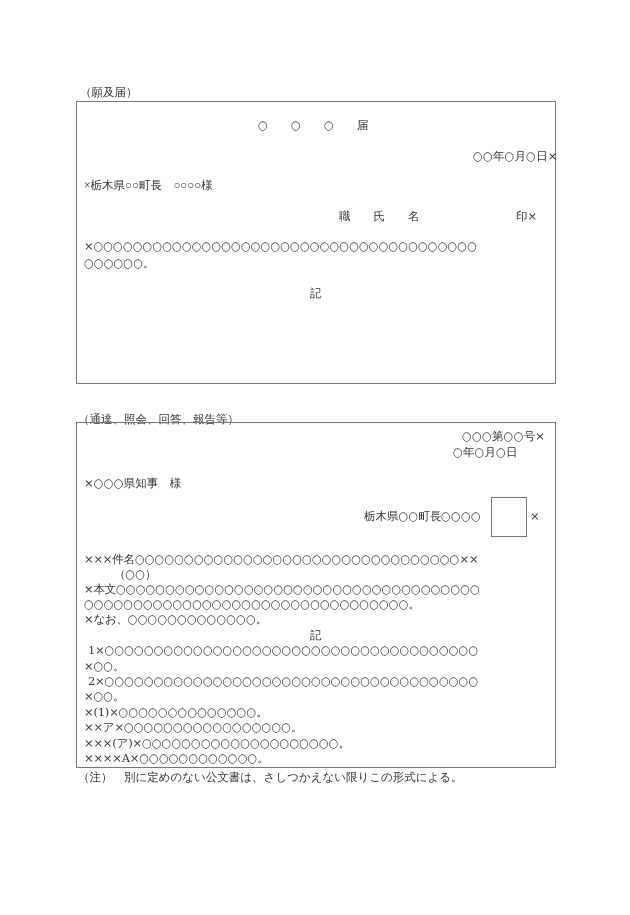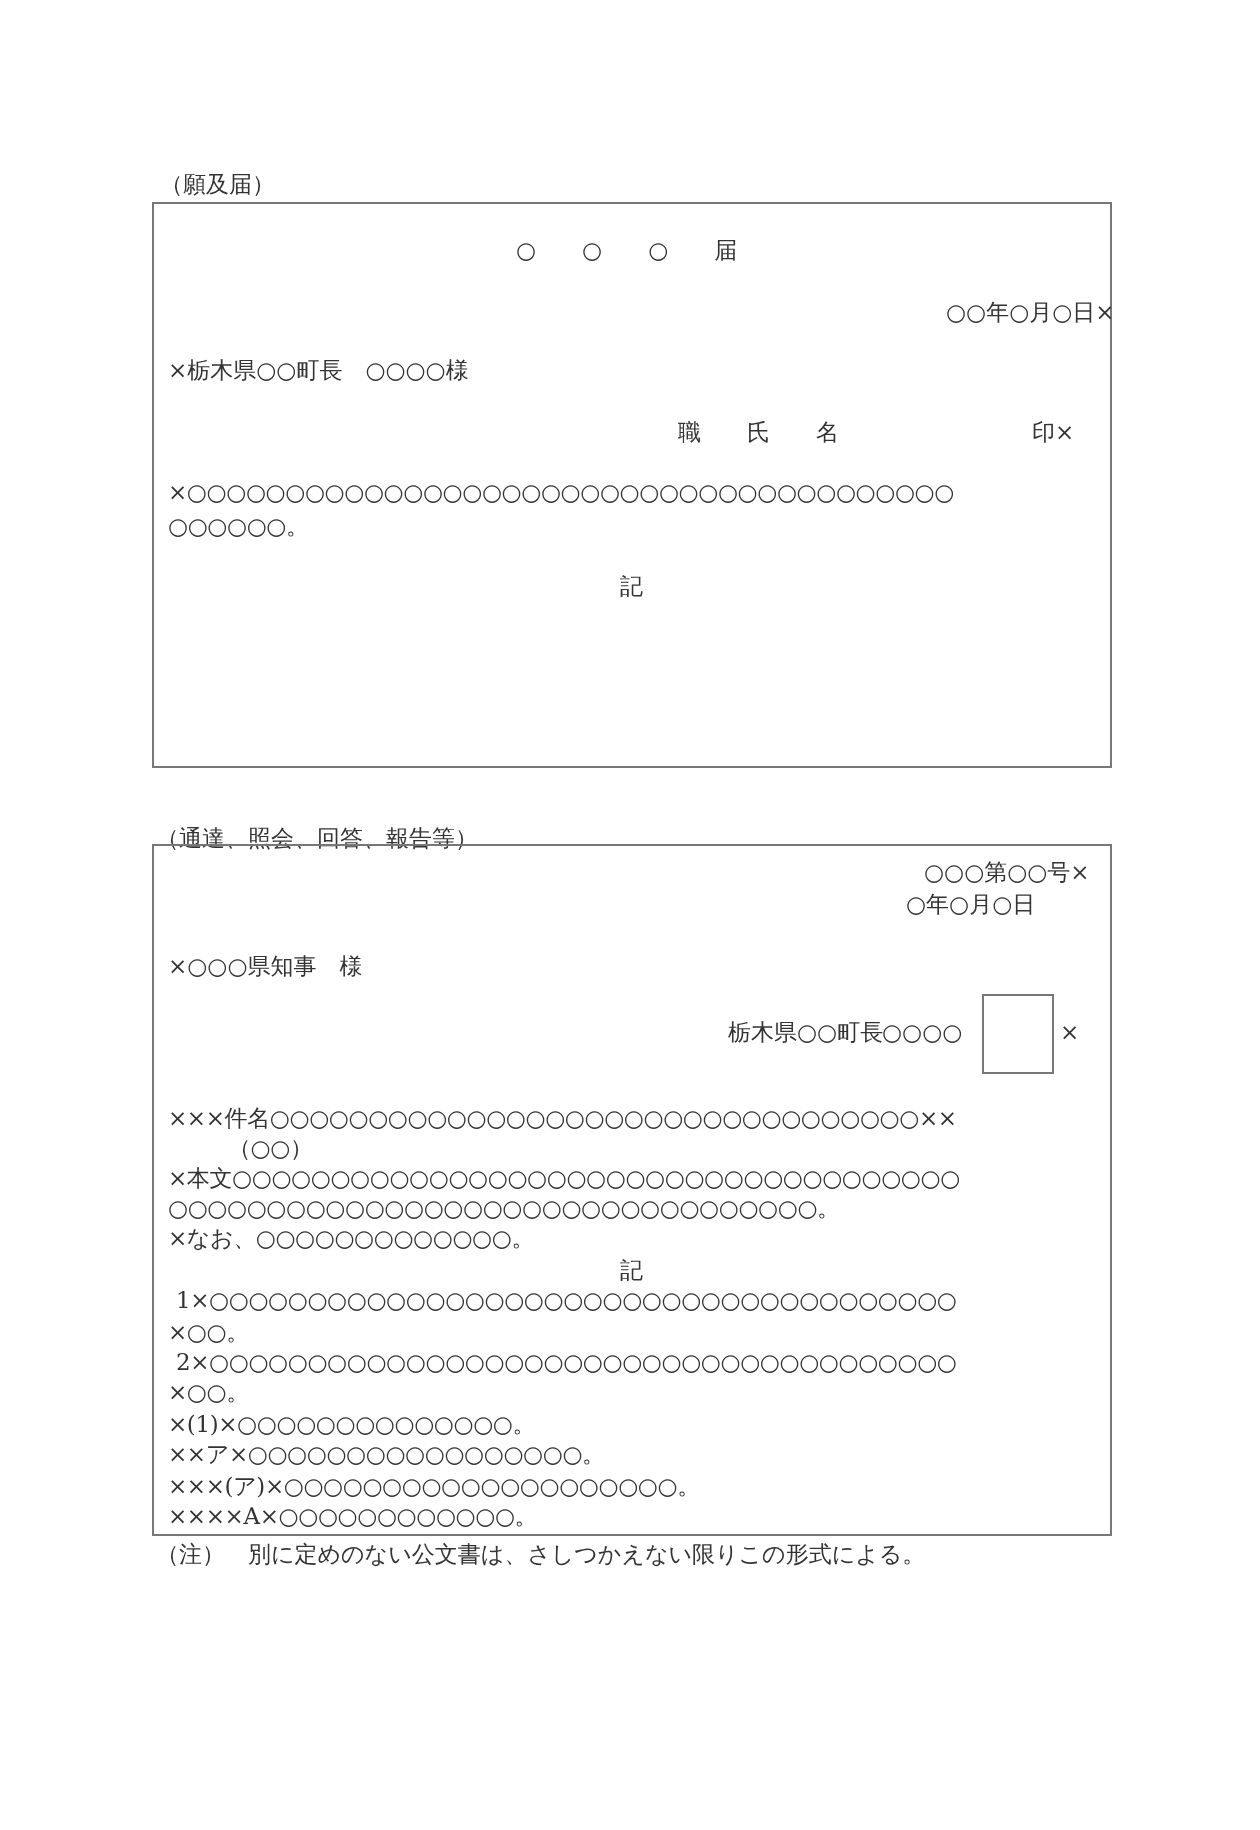--- a/index.html
+++ b/index.html
@@ -13,21 +13,21 @@
   .line { position:absolute; left:84px; white-space:nowrap; line-height:1; letter-spacing:-0.2px; }
   .stamp { position:absolute; border:1.2px solid #777; box-sizing:border-box; }
 </style>
 </head>
 <body>
 
 <div class="abs" style="left:80px; top:87px;">（願及届）</div>
 <div class="box" style="left:76px; top:101px; width:480px; height:283px;"></div>
 <div class="abs" style="left:258px; top:120px;">○　　○　　○　　届</div>
 <div class="abs" style="left:433px; top:151px;margin-left:40px;">○○年○月○日×</div>
-<div class="abs" style="left:84px; top:180px;">×栃木県○○町長　○○○○様</div>
+<div class="abs" style="left:84px; top:180px;font-family:Liberation Serif, serif;">×栃木県○○町長　○○○○様</div>
 <div class="abs" style="left:339px; top:211px;">職　　氏　　名</div>
 <div class="abs" style="left:516px; top:211px;">印×</div>
 <div class="line" style="top:241px;">×○○○○○○○○○○○○○○○○○○○○○○○○○○○○○○○○○○○○○○○</div>
 <div class="line" style="top:258px;">○○○○○○。</div>
 <div class="abs" style="left:310px; top:288px;">記</div>
 
 <div class="abs" style="left:78px; top:414px;">（通達、照会、回答、報告等）</div>
 <div class="box" style="left:76px; top:422px; width:480px; height:346px;"></div>
 <div class="abs" style="left:462px; top:431px;">○○○第○○号×</div>
 <div class="abs" style="left:453px; top:447px;">○年○月○日</div>

